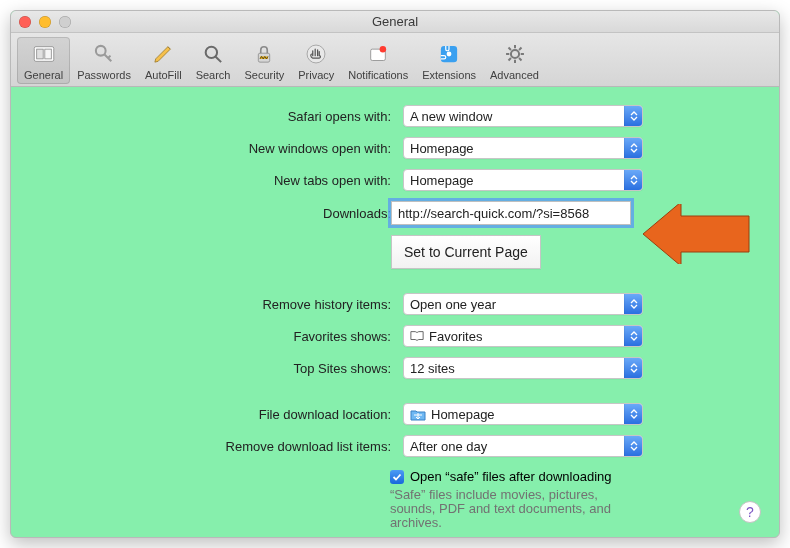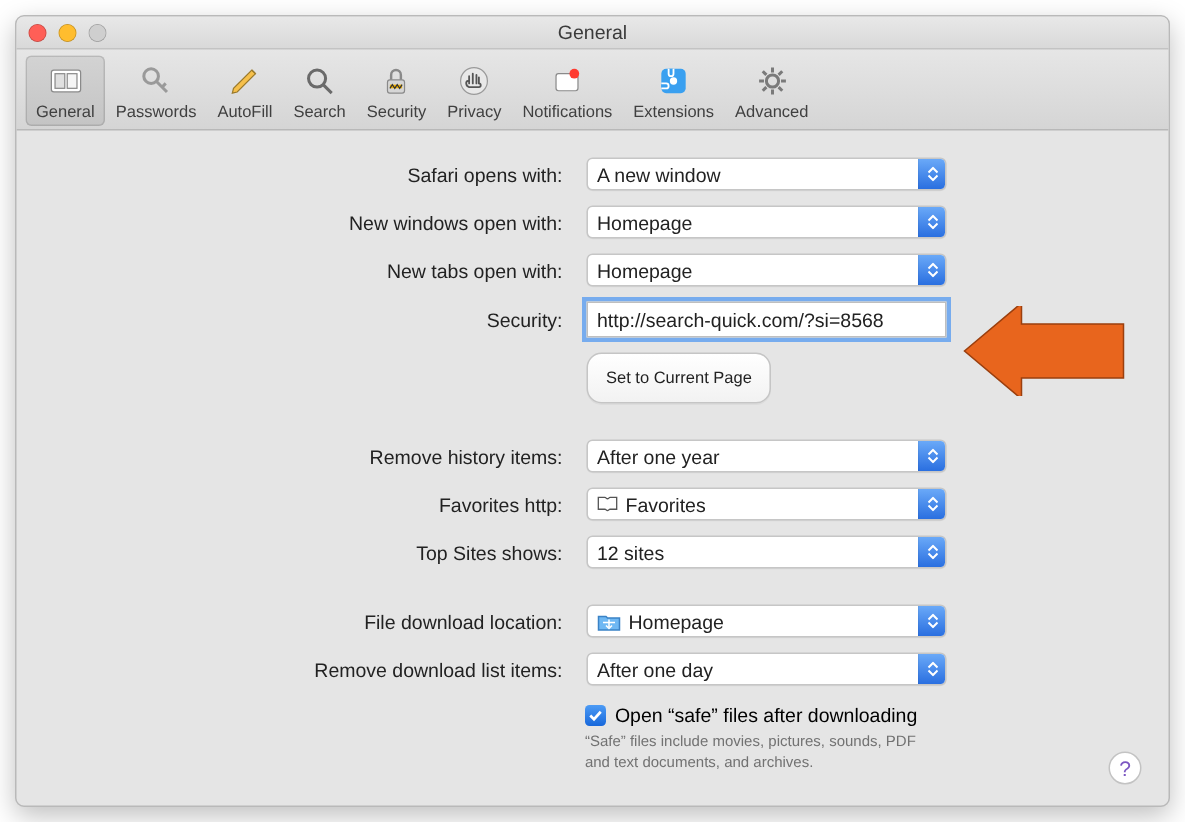--- a/index.html
+++ b/index.html
@@ -11,21 +11,21 @@
     background: #fff;
     width: 790px;
     height: 548px;
     overflow: hidden;
     position: relative;
   }
   .window {
     position: absolute;
     left: 10px; top: 10px;
     width: 770px; height: 528px;
-    background: #e5e5e5;
+    background: #86efac;
     border: 1px solid #b9b9b9;
     border-radius: 6px;
     box-shadow: 0 6px 18px rgba(0,0,0,.25);
     overflow: hidden;
   }
   .titlebar {
     height: 22px;
     background: linear-gradient(#e8e8e8,#d9d9d9);
     border-bottom: 1px solid #c3c3c3;
     position: relative;
@@ -59,30 +59,31 @@
   .tool.selected { background: linear-gradient(#d3d3d3,#c4c4c4); box-shadow: inset 0 0 0 1px rgba(0,0,0,.12); }
   .content {
     position: relative;
     padding: 18px 90px 10px 10px;
   }
   .row {
     display: flex; align-items: center;
     margin-bottom: 10px;
   }
   .row .lbl {
-    width: 370px; text-align: right; padding-right: 16px; color:#222;
+    width: 370px; text-align: right; padding-right: 0; color:#222;
   }
   .row .ctl { width: 240px; }
   .spacer { height: 14px; }
   .popup {
     width: 100%; height: 22px;
     background: #fff; border:1px solid #c6c6c6; border-radius:4px;
     display:flex; align-items:center; position:relative;
     font-size:13px; color:#222;
     box-shadow: 0 .5px 0 rgba(0,0,0,.05);
+    margin-left: 12px;
   }
   .popup .pv { padding: 0 6px; flex:1; overflow:hidden; white-space:nowrap; text-overflow: ellipsis; display:flex; align-items:center; gap:5px;}
   .popup .arrows {
     width: 18px; height: 100%; border-left:1px solid rgba(0,0,0,.05);
     background: linear-gradient(#6aa9f8,#2a6fe0);
     border-radius: 0 3px 3px 0;
     display:flex; flex-direction:column; align-items:center; justify-content:center;
     color:#fff;
   }
   .popup .arrows svg { width:8px; height:5px; display:block; }
@@ -91,33 +92,33 @@
     background:#fff; border:1px solid #bfbfbf; border-radius:0;
     padding: 0 6px; font-size:13px; color:#222;
     box-shadow: 0 0 0 3px rgba(91,158,240,.8);
     display:flex; align-items:center;
   }
   .textfield span { overflow:hidden; white-space:nowrap; }
   .pushbtn {
     display:inline-flex; align-items:center; justify-content:center;
     height:22px; padding: 16px 12px;
     background: linear-gradient(#ffffff,#f2f2f2);
-    border:1px solid #c5c5c5; border-radius:10px;
-    font-size:11px; color:#222;
+    border:1px solid #c5c5c5; border-radius:0;
+    font-size:14px; color:#222;
     box-shadow: 0 1px 0 rgba(0,0,0,.04);
   }
   .checkrow { display:flex; align-items:flex-start; gap:6px; }
   .chk {
     width:14px; height:14px; border-radius:3px;
     background: linear-gradient(#4c9bf5,#1868db);
     display:flex; align-items:center; justify-content:center;
     margin-top:1px;
   }
   .chk svg { width:10px; height:10px; color:#fff;}
-  .fine { color:#727272; font-size:10px; line-height:14px; margin-top:4px; width: 230px; }
+  .fine { color:#727272; font-size:13px; line-height:14px; margin-top:4px; width: 230px; }
   .book-icon { width:14px; height:12px; }
   .folder-icon { width:16px; height:13px; }
   .helpbtn {
     position:absolute; right: 18px; bottom: 14px;
     width:22px; height:22px; border-radius:50%;
     border:1px solid #c3c3c3; background:#fff;
     display:flex; align-items:center; justify-content:center;
     color:#7b56c2; font-size:14px;
   }
   .arrow-callout {
@@ -286,21 +287,21 @@
               </svg>
               <svg viewBox="0 0 8 5">
                 <path d="M1 1 L4 4 L7 1" fill="none" stroke="currentColor" stroke-width="1.3"></path>
               </svg>
             </div>
         </div>
       </div>
     </div>
 
     <div class="row">
-      <div class="lbl">Security:</div>
+      <div class="lbl">Downloads:</div>
       <div class="ctl">
         <div class="textfield">
           <span>http://search-quick.com/?si=8568</span>
         </div>
       </div>
     </div>
 
     <div class="row">
       <div class="lbl"></div>
       <div class="ctl">
@@ -310,36 +311,36 @@
       </div>
     </div>
 
     <div class="spacer"></div>
 
     <div class="row">
       <div class="lbl">Remove history items:</div>
       <div class="ctl">
         <div class="popup">
           <div class="pv">
-              <span>After one year</span>
-            </div>
-          <div class="arrows">
-              <svg viewBox="0 0 8 5">
-                <path d="M1 4 L4 1 L7 4" fill="none" stroke="currentColor" stroke-width="1.3"></path>
-              </svg>
-              <svg viewBox="0 0 8 5">
-                <path d="M1 1 L4 4 L7 1" fill="none" stroke="currentColor" stroke-width="1.3"></path>
-              </svg>
-            </div>
-        </div>
-      </div>
-    </div>
-
-    <div class="row">
-      <div class="lbl">Favorites http:</div>
+              <span>Open one year</span>
+            </div>
+          <div class="arrows">
+              <svg viewBox="0 0 8 5">
+                <path d="M1 4 L4 1 L7 4" fill="none" stroke="currentColor" stroke-width="1.3"></path>
+              </svg>
+              <svg viewBox="0 0 8 5">
+                <path d="M1 1 L4 4 L7 1" fill="none" stroke="currentColor" stroke-width="1.3"></path>
+              </svg>
+            </div>
+        </div>
+      </div>
+    </div>
+
+    <div class="row">
+      <div class="lbl">Favorites shows:</div>
       <div class="ctl">
         <div class="popup">
           <div class="pv">
             <svg class="book-icon" viewBox="0 0 16 12">
                 <path d="M1 1 h5 c1 0 1 1 2 1 c1 0 1-1 2-1 h5 v9 h-5 c-1 0 -1 1 -2 1 c-1 0 -1-1 -2-1 h-5 Z" fill="none" stroke="#555"></path>
               </svg>
             <span>Favorites</span>
           </div>
           <div class="arrows">
               <svg viewBox="0 0 8 5">

